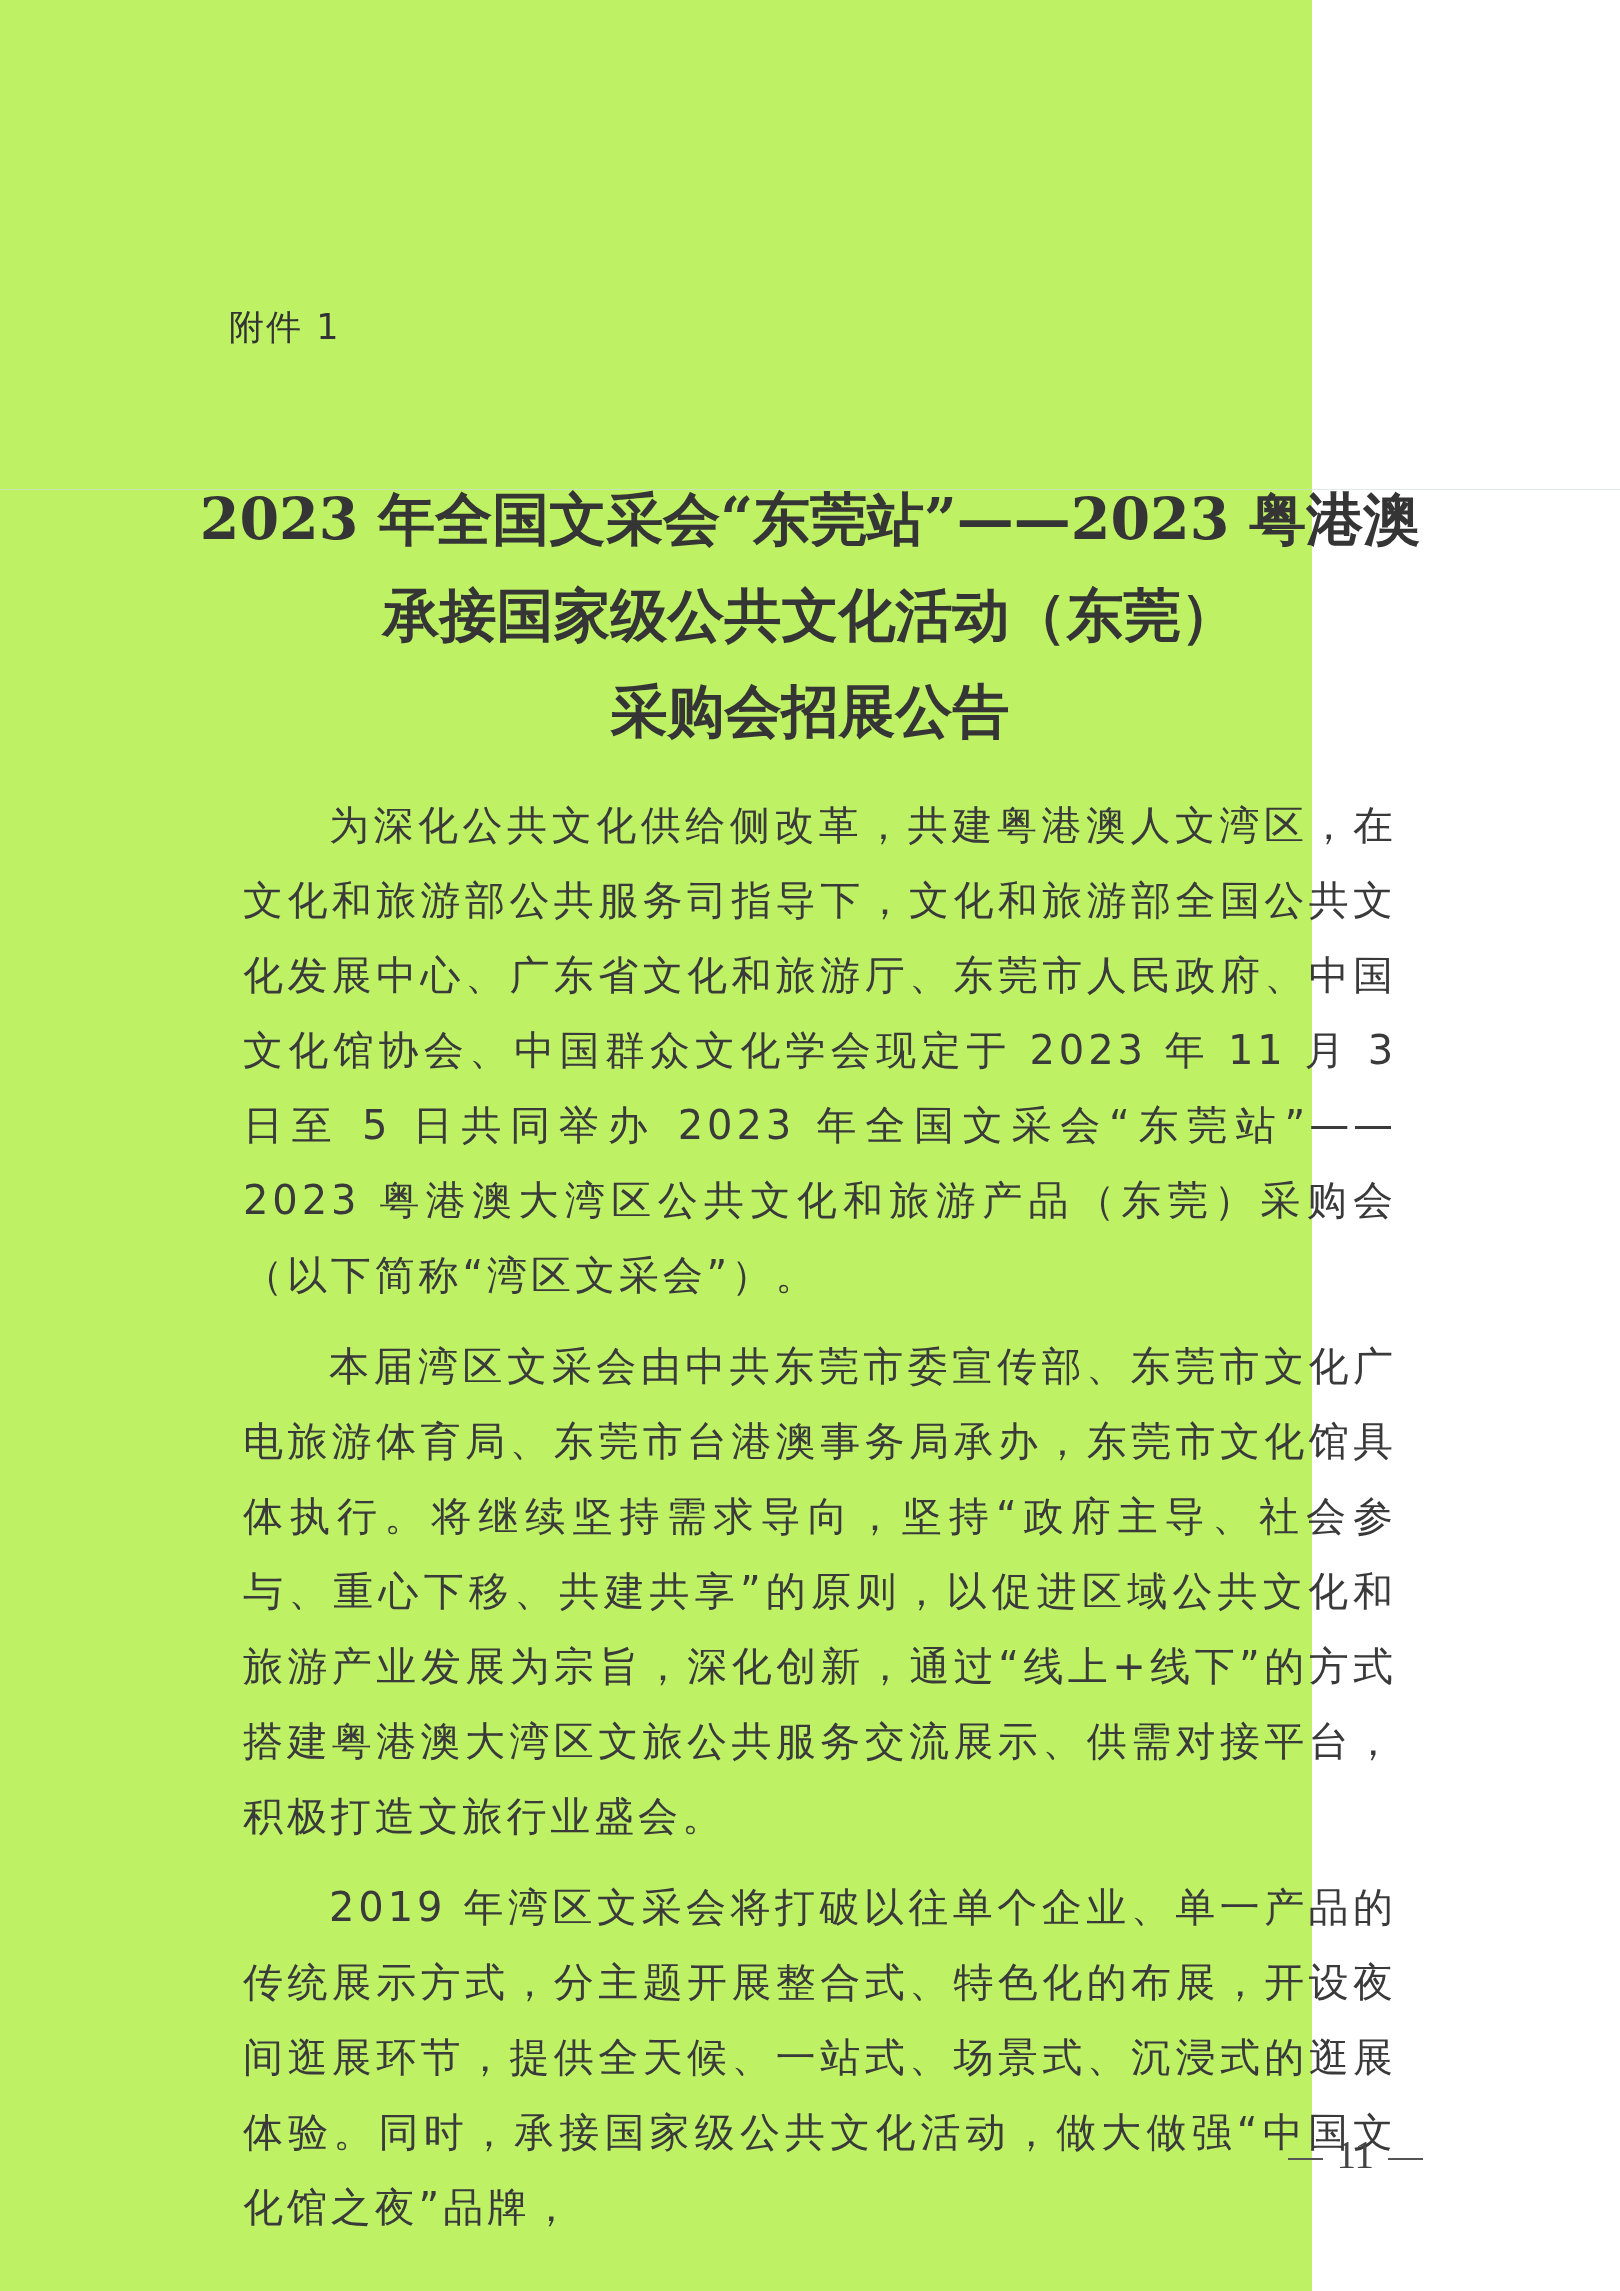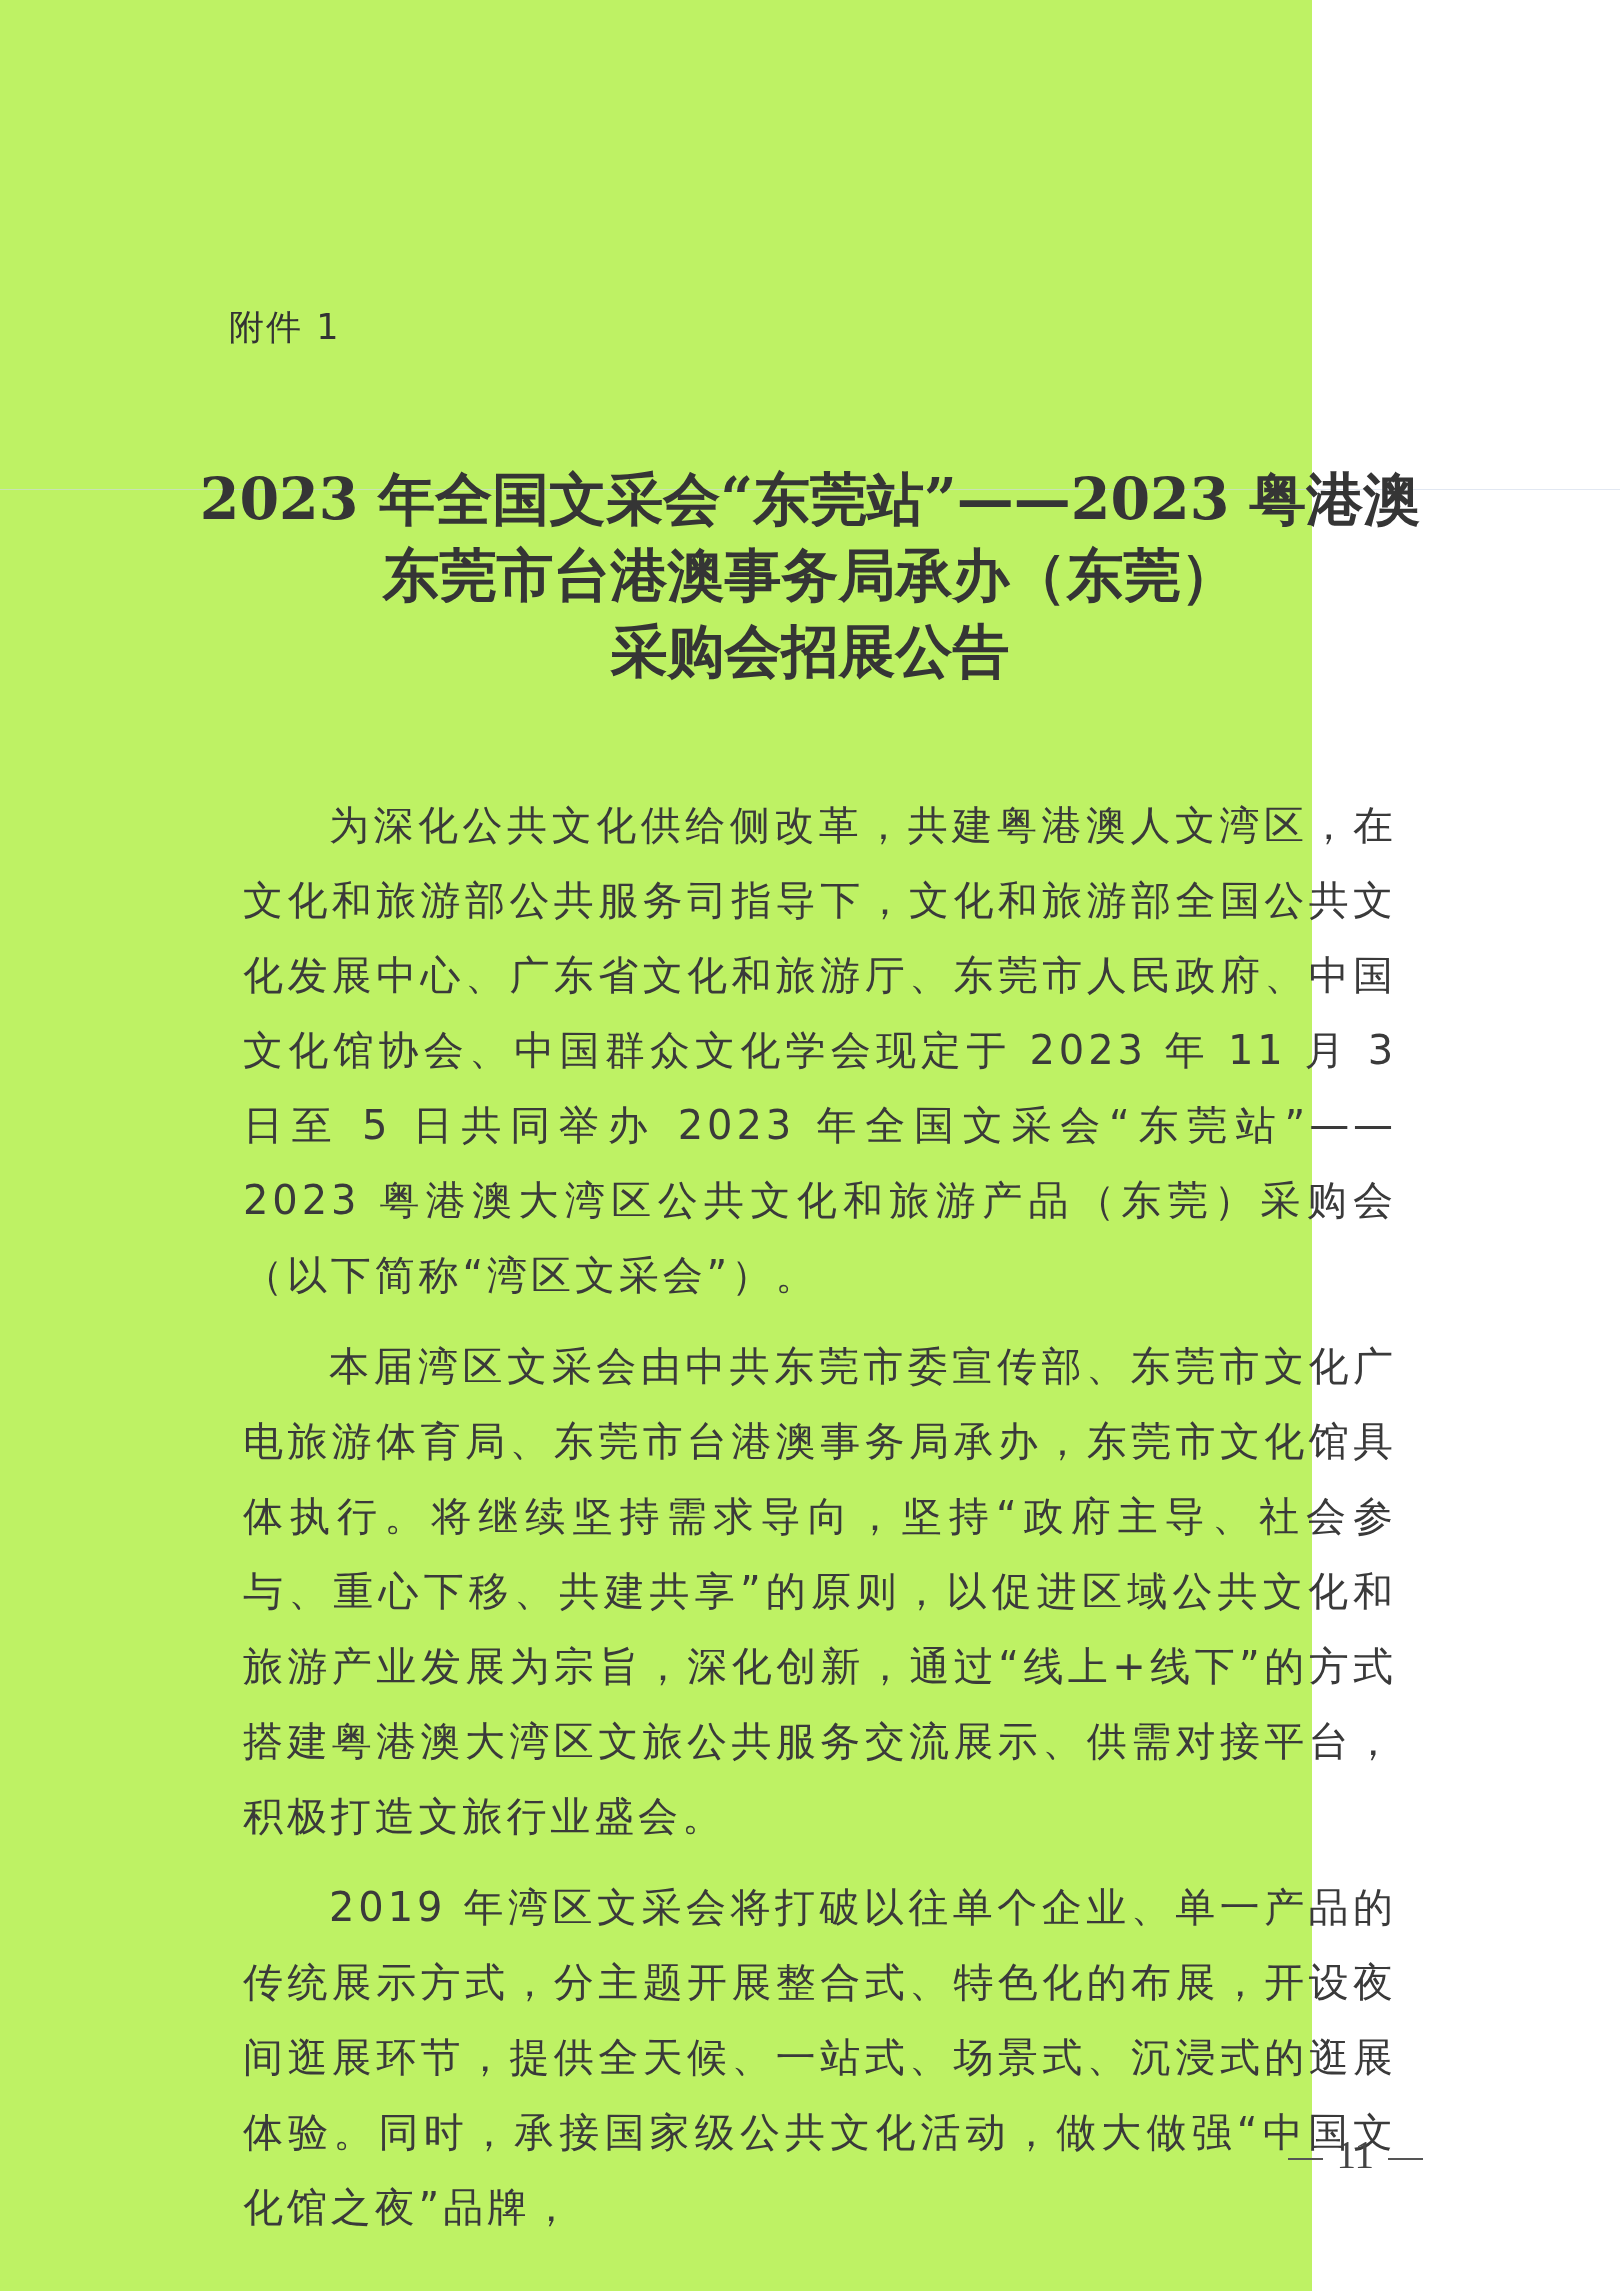--- a/index.html
+++ b/index.html
@@ -38,20 +38,21 @@
       text-align: center;
       font-family: "DejaVu Serif", serif;
       font-weight: bold;
       font-size: 57px;
       line-height: 76px;
       color: #353535;
     }
     .title-line {
       display: block;
       white-space: nowrap;
+      margin-top: 20px;
     }
     .body {
       position: absolute;
       left: 227px;
       width: 1186px;
       top: 772px;
       font-family: "DejaVu Sans", sans-serif;
       font-size: 40px;
       line-height: 75px;
       color: #3a3a3a;
@@ -93,21 +94,21 @@
 </head>
 <body>
 
 <div class="page">
   <div class="scan-line"></div>
 
   <div class="attachment-label">附件 1</div>
 
   <div class="title">
     <span class="title-line">2023 年全国文采会“东莞站”——2023 粤港澳</span>
-    <span class="title-line">东莞市台港澳事务局承办（东莞）</span>
+    <span class="title-line">承接国家级公共文化活动（东莞）</span>
     <span class="title-line">采购会招展公告</span>
   </div>
 
   <div class="body">
     <p class="para">为深化公共文化供给侧改革，共建粤港澳人文湾区，在文化和旅游部公共服务司指导下，文化和旅游部全国公共文化发展中心、广东省文化和旅游厅、东莞市人民政府、中国文化馆协会、中国群众文化学会现定于 2023 年 11 月 3 日至 5 日共同举办 2023 年全国文采会“东莞站”——2023 粤港澳大湾区公共文化和旅游产品（东莞）采购会（以下简称“湾区文采会”）。</p>
     <p class="para">本届湾区文采会由中共东莞市委宣传部、东莞市文化广电旅游体育局、东莞市台港澳事务局承办，东莞市文化馆具体执行。将继续坚持需求导向，坚持“政府主导、社会参与、重心下移、共建共享”的原则，以促进区域公共文化和旅游产业发展为宗旨，深化创新，通过“线上+线下”的方式搭建粤港澳大湾区文旅公共服务交流展示、供需对接平台，积极打造文旅行业盛会。</p>
     <p class="para">2019 年湾区文采会将打破以往单个企业、单一产品的传统展示方式，分主题开展整合式、特色化的布展，开设夜间逛展环节，提供全天候、一站式、场景式、沉浸式的逛展体验。同时，承接国家级公共文化活动，做大做强“中国文化馆之夜”品牌，</p>
   </div>
 
   <div class="page-number">

